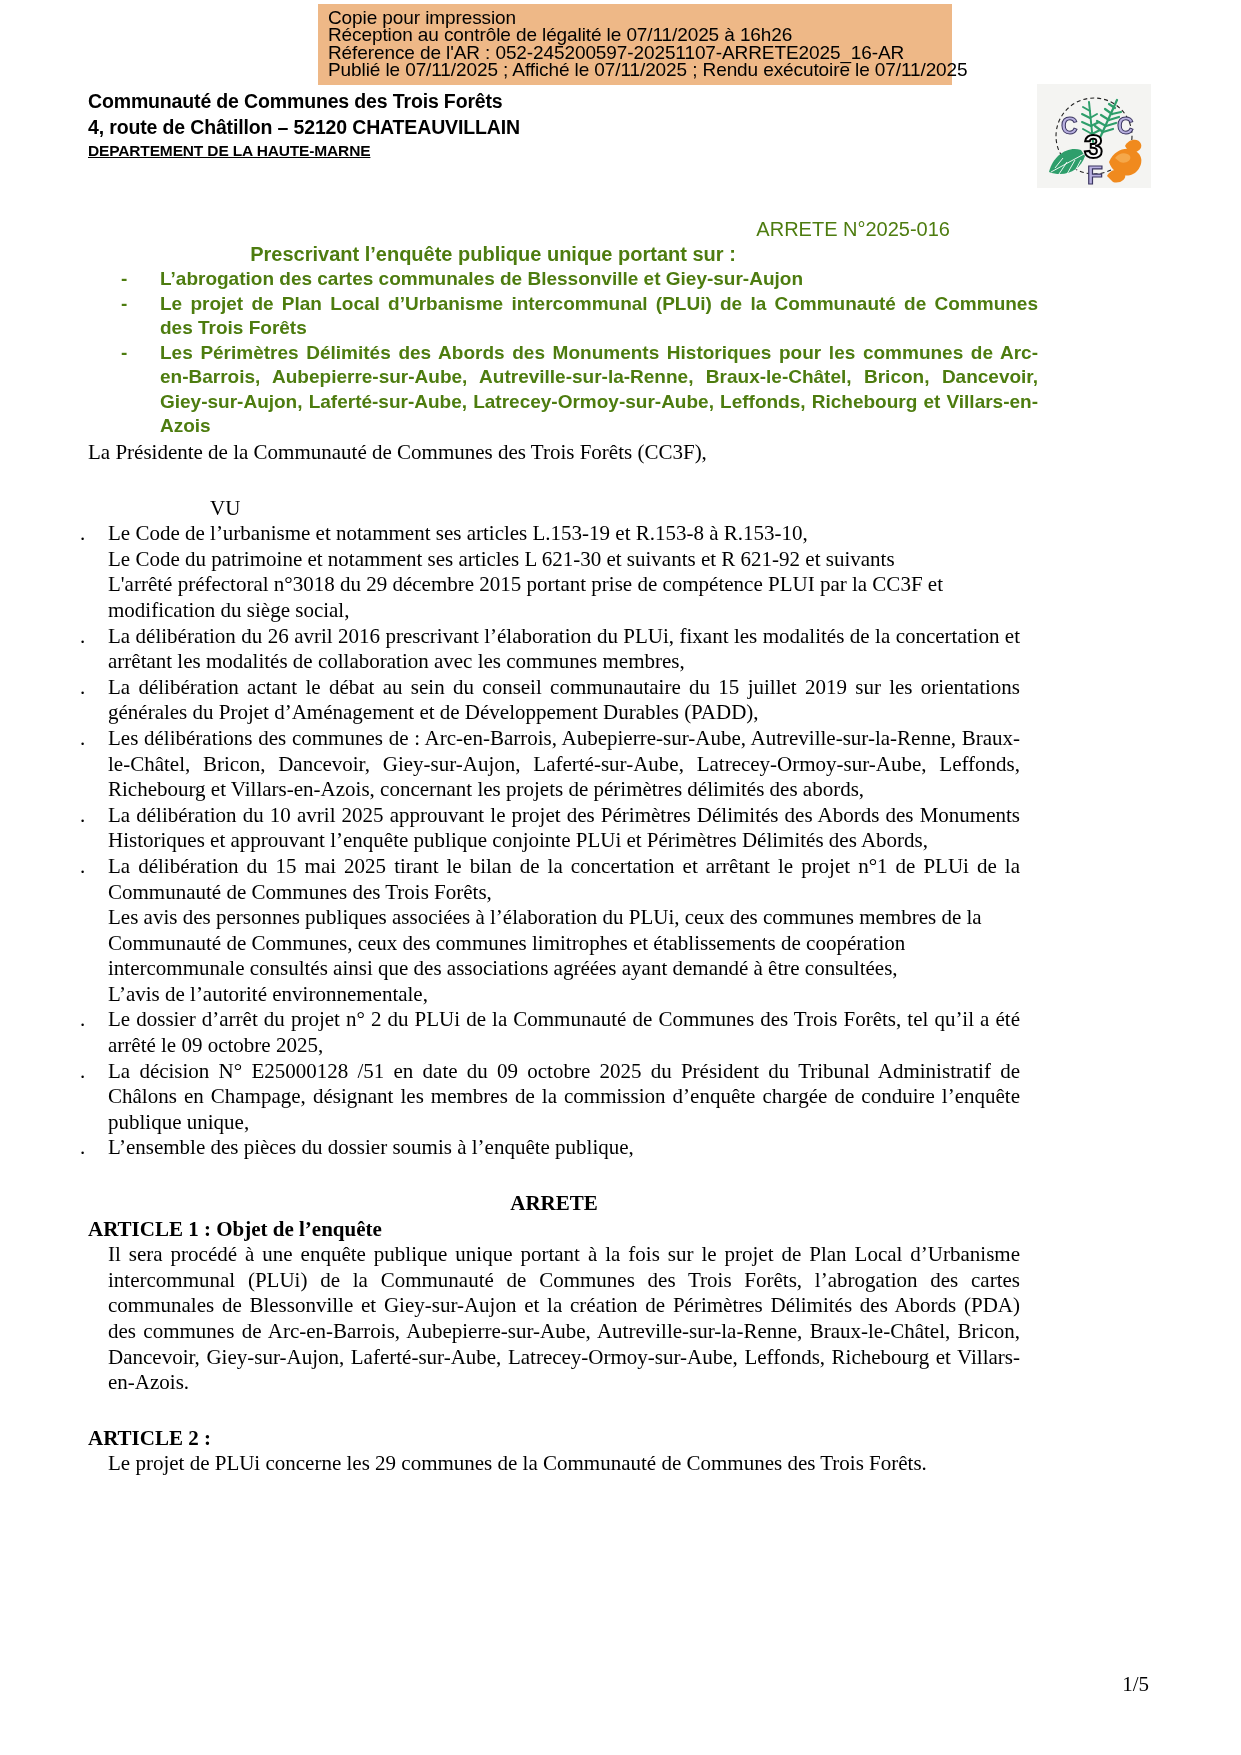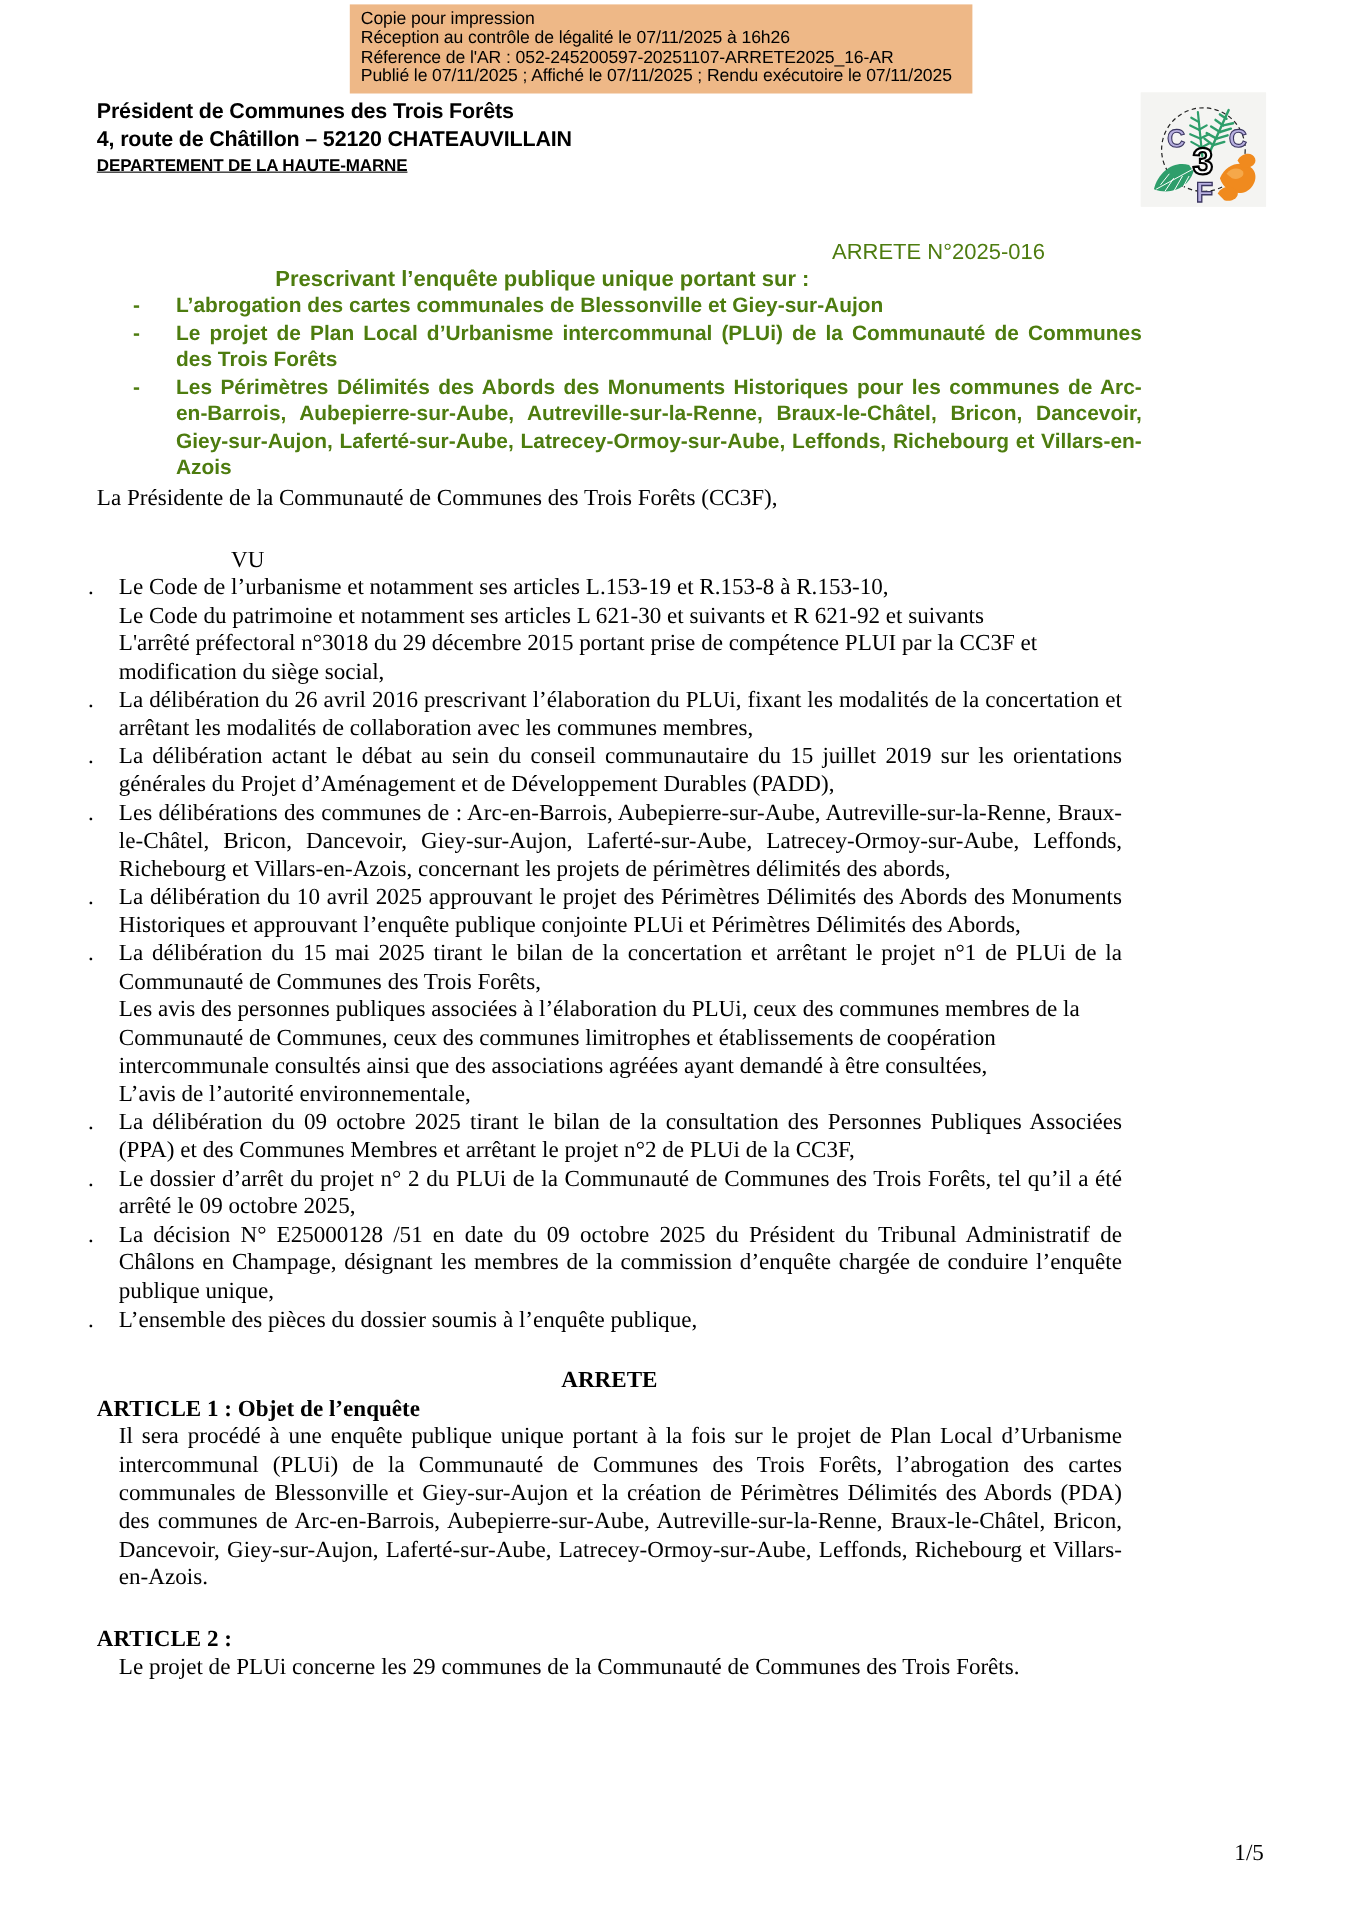--- a/index.html
+++ b/index.html
@@ -20,26 +20,26 @@
     background: #ffffff;
     overflow: hidden;
     box-sizing: border-box;
   }
 
   
   .ar-banner {
     position: absolute;
     left: 318px;
     top: 4px;
-    width: 566px;
+    width: 634px;
     background: #eeb887;
     padding: 5px 8px 6px 10px;
     box-sizing: border-box;
     font-family: "Liberation Sans", sans-serif;
-    font-size: 16px;
+    font-size: 19px;
     line-height: 17.4px;
     color: #000;
     letter-spacing: -0.1px;
   }
   .ar-banner div { white-space: nowrap; }
 
   
   .letterhead {
     position: absolute;
     left: 88px;
@@ -184,21 +184,21 @@
 <div class="page">
 
   <div class="ar-banner">
     <div>Copie pour impression</div>
     <div>Réception au contrôle de légalité le 07/11/2025 à 16h26</div>
     <div>Réference de l'AR : 052-245200597-20251107-ARRETE2025_16-AR</div>
     <div>Publié le 07/11/2025 ; Affiché le 07/11/2025 ; Rendu exécutoire le 07/11/2025</div>
   </div>
 
   <div class="letterhead">
-    <div>Président de Communes des Trois Forêts</div>
+    <div>Communauté de Communes des Trois Forêts</div>
     <div>4, route de Châtillon – 52120 CHATEAUVILLAIN</div>
     <div class="dept">DEPARTEMENT DE LA HAUTE-MARNE</div>
   </div>
 
   <div class="logo-box">
     <svg viewBox="0 0 114 104" xmlns="http://www.w3.org/2000/svg">
       <rect x="0" y="0" width="114" height="104" fill="#f4f4f2"></rect>
       <circle cx="57" cy="52" r="38" fill="none" stroke="#222" stroke-width="1.1" stroke-dasharray="4 3"></circle>
 
       <g stroke="#2e9e6b" stroke-width="2.2" fill="none" stroke-linecap="round">
@@ -256,21 +256,20 @@
       <li class="dotted">Le Code de l’urbanisme et notamment ses articles L.153-19 et R.153-8 à R.153-10,</li>
       <li class="nodot nojustify">Le Code du patrimoine et notamment ses articles L 621-30 et suivants et R 621-92 et suivants</li>
       <li class="nodot nojustify">L'arrêté préfectoral n°3018 du 29 décembre 2015 portant prise de compétence PLUI par la CC3F et modification du siège social,</li>
       <li class="dotted">La délibération du 26 avril 2016 prescrivant l’élaboration du PLUi, fixant les modalités de la concertation et arrêtant les modalités de collaboration avec les communes membres,</li>
       <li class="dotted">La délibération actant le débat au sein du conseil communautaire du 15 juillet 2019 sur les orientations générales du Projet d’Aménagement et de Développement Durables (PADD),</li>
       <li class="dotted">Les délibérations des communes de :  Arc-en-Barrois, Aubepierre-sur-Aube, Autreville-sur-la-Renne, Braux-le-Châtel,  Bricon,  Dancevoir,  Giey-sur-Aujon,  Laferté-sur-Aube,  Latrecey-Ormoy-sur-Aube, Leffonds, Richebourg et Villars-en-Azois, concernant les projets de périmètres délimités des abords,</li>
       <li class="dotted">La délibération  du  10  avril  2025  approuvant  le  projet  des  Périmètres  Délimités  des  Abords  des Monuments Historiques et approuvant l’enquête publique conjointe PLUi et Périmètres Délimités des Abords,</li>
       <li class="dotted">La délibération du 15 mai 2025 tirant le bilan de la concertation et arrêtant le projet n°1 de PLUi de la Communauté de Communes des Trois Forêts,</li>
       <li class="nodot nojustify">Les avis des personnes publiques associées à l’élaboration du PLUi, ceux des communes membres de la Communauté de Communes, ceux des communes limitrophes et établissements de coopération intercommunale consultés ainsi que des associations agréées ayant demandé à être consultées,</li>
       <li class="nodot nojustify">L’avis de l’autorité environnementale,</li>
-      <li class="dotted">La délibération du 09 octobre 2025 tirant le bilan de la consultation des Personnes Publiques Associées (PPA) et des Communes Membres et arrêtant le projet n°2 de PLUi de la CC3F,</li>
       <li class="dotted">Le dossier d’arrêt du projet n° 2 du PLUi de la Communauté de Communes des Trois Forêts, tel qu’il a été arrêté le 09 octobre 2025,</li>
       <li class="dotted">La décision N° E25000128 /51 en date du 09 octobre 2025 du Président du Tribunal Administratif de Châlons en Champage, désignant les membres de la commission d’enquête chargée de conduire l’enquête publique unique,</li>
       <li class="dotted">L’ensemble des pièces du dossier soumis à l’enquête publique,</li>
     </ul>
 
     <div class="gap-md"></div>
 
     <p class="centered-bold">ARRETE</p>
 
     <p class="article-head">ARTICLE 1 : Objet de l’enquête</p>

